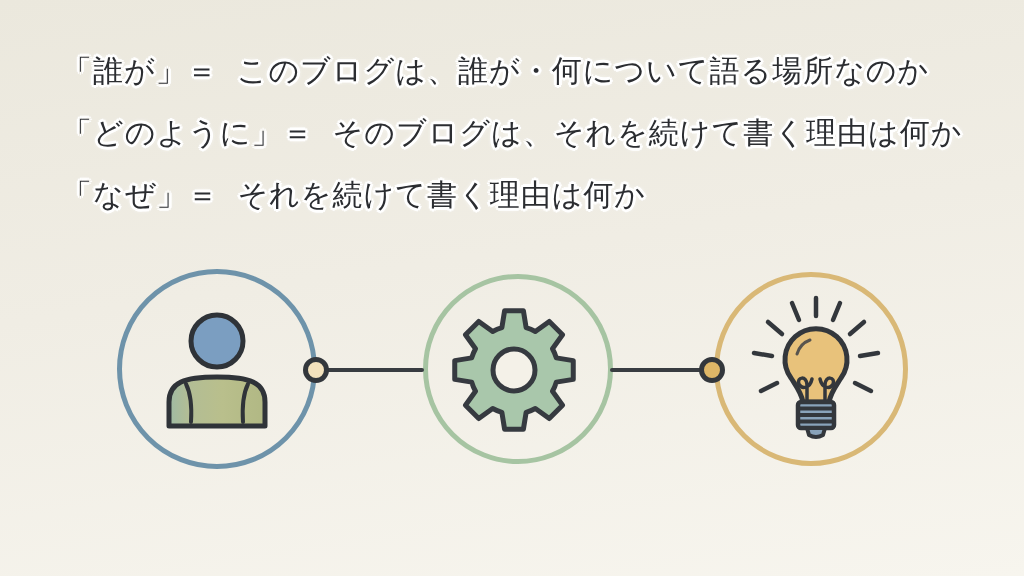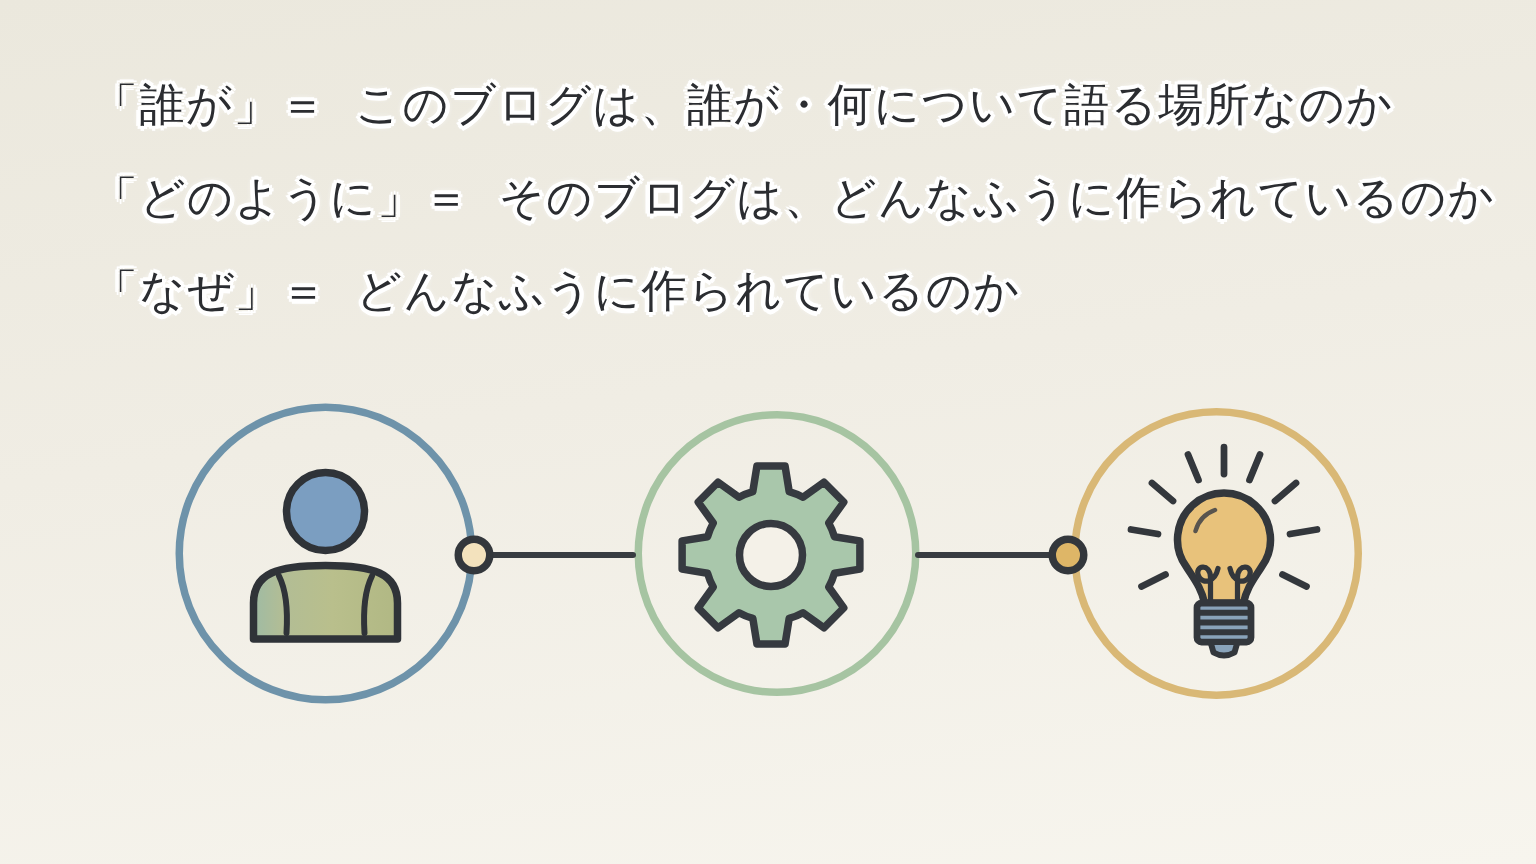--- a/index.html
+++ b/index.html
@@ -44,22 +44,22 @@
   .gear-pos{left:449px;top:305px;}
   .bulb-pos{left:741px;top:287px;}
 </style>
 </head>
 <body>
 
 <div class="stage">
 
   <div class="headline">
     <div class="hl-line">「誰が」＝ このブログは、誰が・何について語る場所なのか</div>
-    <div class="hl-line">「どのように」＝ そのブログは、どんなふうに作られているのか</div>
-    <div class="hl-line">「なぜ」＝ どんなふうに作られているのか</div>
+    <div class="hl-line">「どのように」＝ そのブログは、それを続けて書く理由は何か</div>
+    <div class="hl-line">「なぜ」＝ それを続けて書く理由は何か</div>
   </div>
 
   <div class="flow">
 
     <div class="connector line1"></div>
     <div class="connector line2"></div>
 
     <div class="ring ring-who"></div>
     <div class="ring ring-how"></div>
     <div class="ring ring-why"></div>

